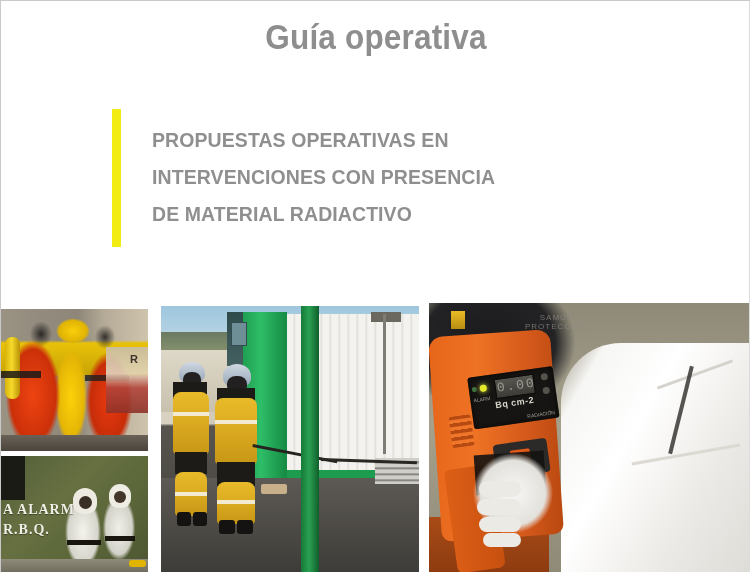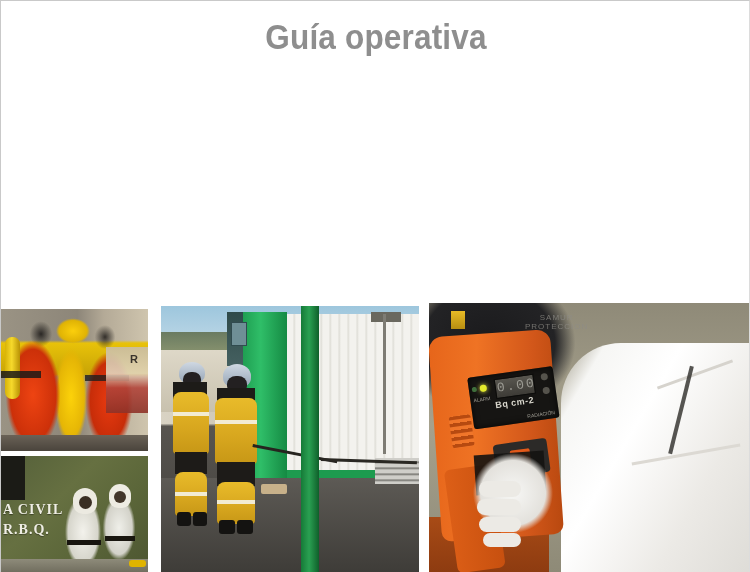--- a/index.html
+++ b/index.html
@@ -256,35 +256,41 @@
   .det-lowerorange { position:absolute; left:0; bottom:0; width:120px; height:56px;
     background: linear-gradient(180deg,#a84b16,#8d3b10); }
 </style>
 </head>
 <body>
 
 <div class="slide">
 
   <div class="slide-title">Guía operativa</div>
 
+  <div class="subtitle-block">
+    <div class="accent-bar"></div>
+    <div class="subtitle-text">PROPUESTAS OPERATIVAS EN
+INTERVENCIONES CON PRESENCIA
+DE MATERIAL RADIACTIVO</div>
+  </div>
 
   <div class="photo-strip">
 
     <div class="photo photo-hazmat-red">
       <div class="hz-tank"></div>
       <div class="hz-strap1"></div>
       <div class="hz-strap2"></div>
       <div class="hz-truck"></div>
       <div class="hz-truckletter">R</div>
       <div class="hz-ground"></div>
     </div>
 
     <div class="photo photo-tent">
       <div class="tent-dark"></div>
-      <div class="tent-text l1">A CIVIL</div>
+      <div class="tent-text l1">A ALARM</div>
       <div class="tent-text l2">R.B.Q.</div>
       <div class="tent-hood1"></div>
       <div class="tent-face1"></div>
       <div class="tent-hood2"></div>
       <div class="tent-face2"></div>
       <div class="tent-belt1"></div>
       <div class="tent-belt2"></div>
       <div class="tent-ground"></div>
       <div class="tent-boot"></div>
     </div>

